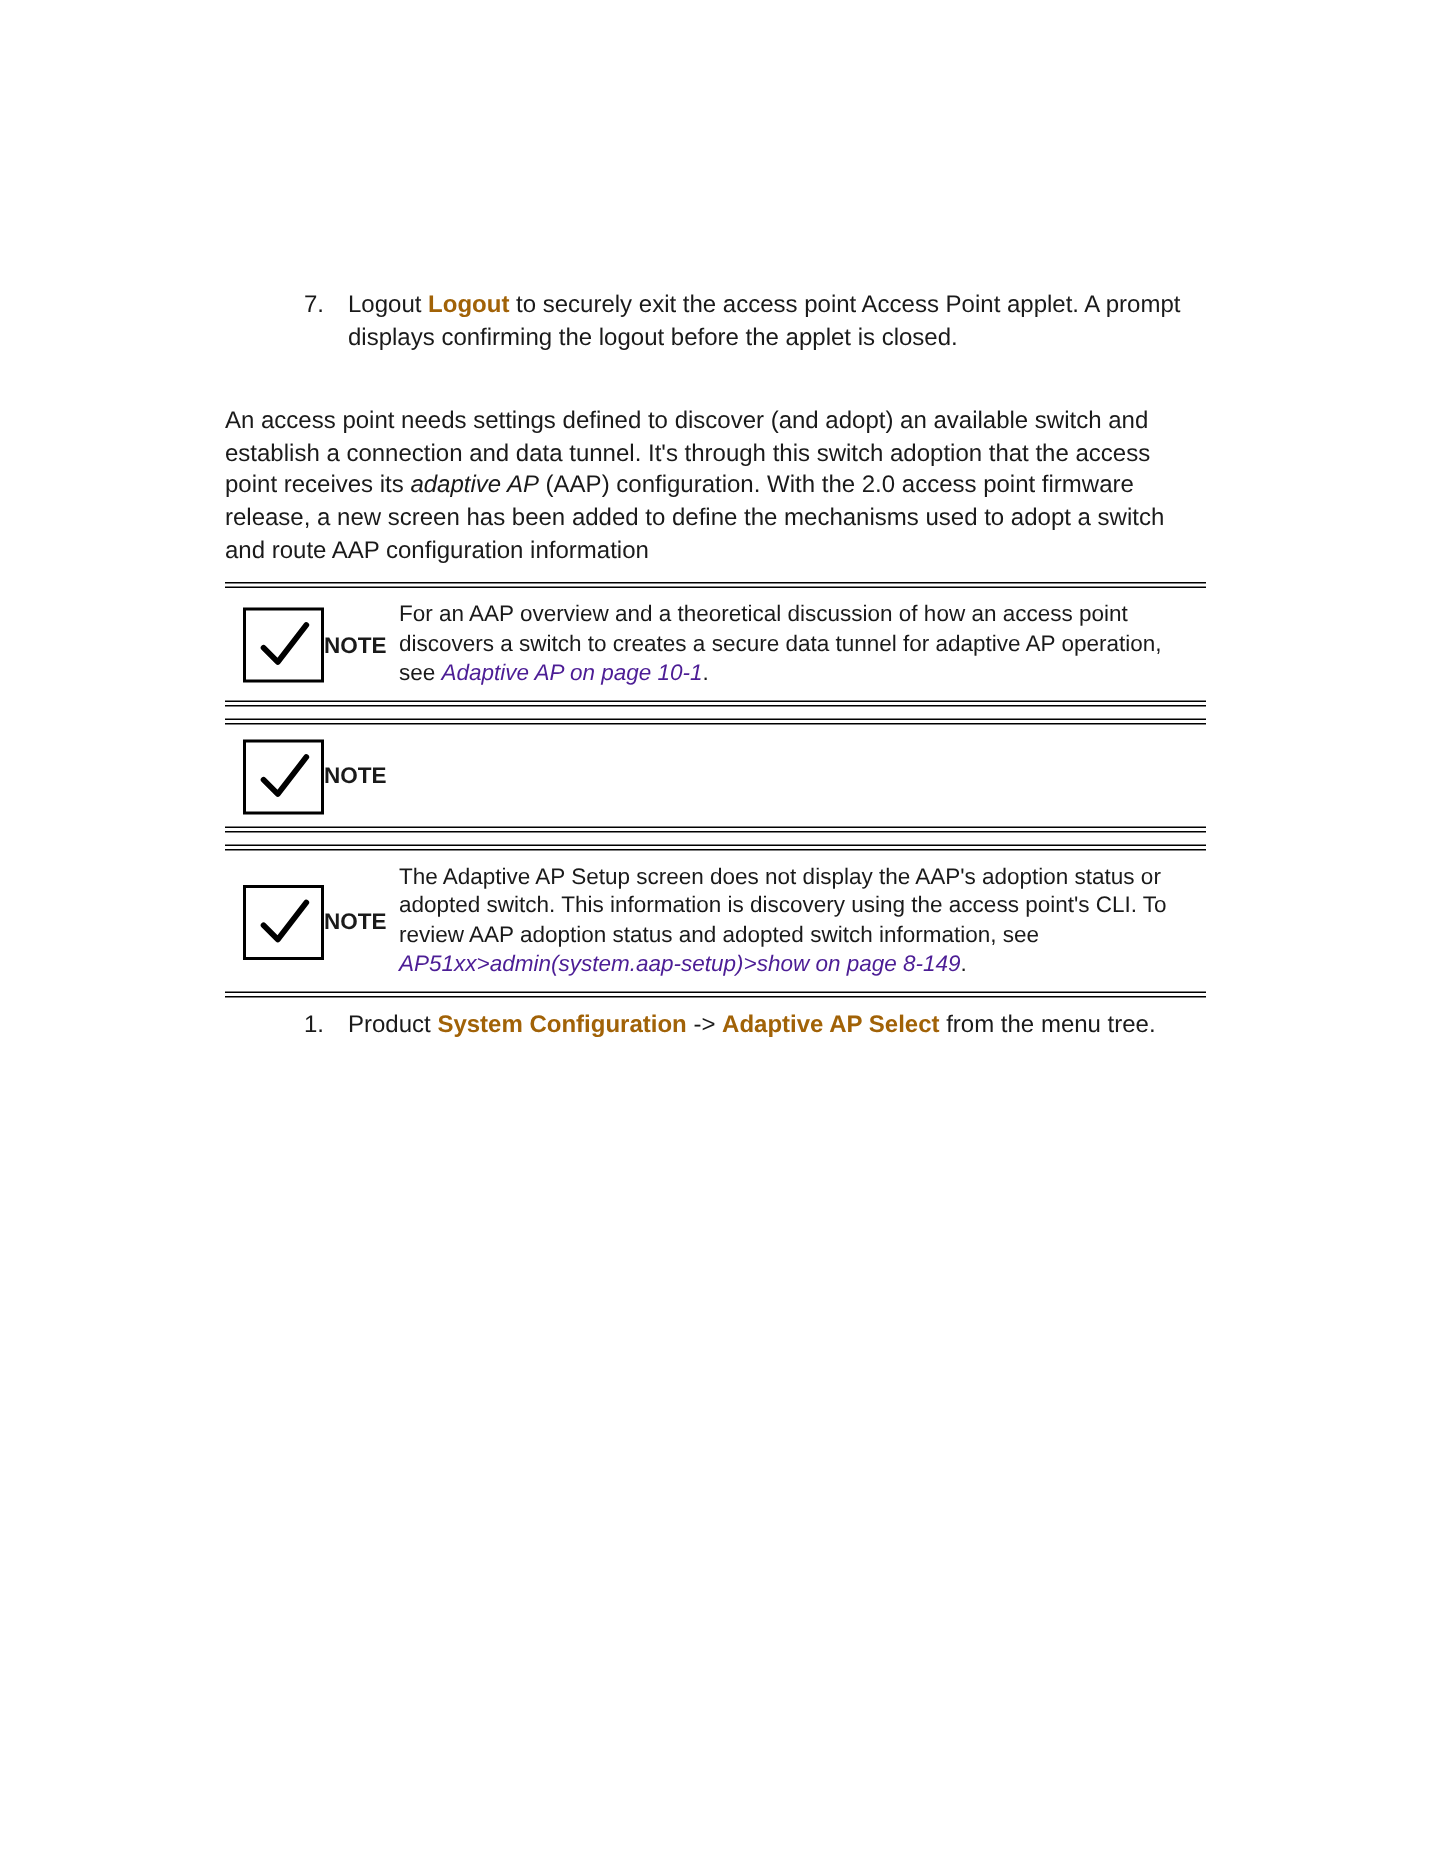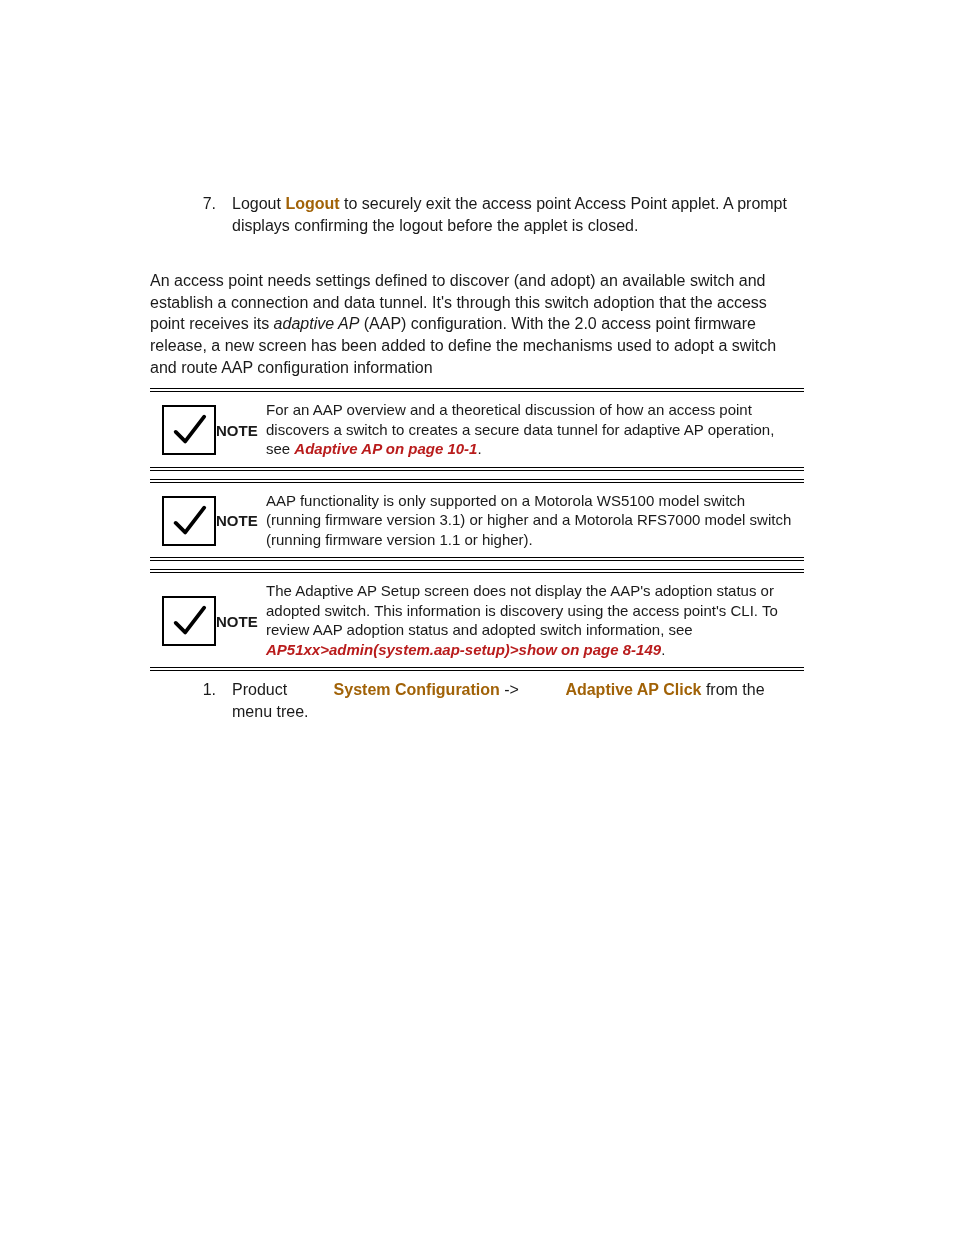--- a/index.html
+++ b/index.html
@@ -84,29 +84,28 @@
     flex-shrink: 0;
     width: 50px;
     padding-top: 2px;
   }
   .note-text {
     font-size: 15px;
     line-height: 1.3;
     flex: 1;
   }
   .doc-link {
-    color: #b91c1c;
+    color: #4c1d95;
     font-style: italic;
-    font-weight: bold;
   }
   .post-note-para {
     margin-top: 22px;
     font-size: 16px;
   }
-  .menu-path .strong-link { font-weight: bold; margin-left: 42px; }
+  .menu-path .strong-link { font-weight: bold; }
 
   
   .note-block {
     border-top-style: double;
     border-bottom-style: double;
     border-top-width: 4px;
     border-bottom-width: 4px;
   }
 </style>
 </head>
@@ -141,40 +140,37 @@
     </div>
   </div>
 
   <div class="note-block">
     <div class="note-icon-box">
       <svg viewBox="0 0 40 40">
           <path d="M6 22 L16 32 L36 6" stroke="#000" stroke-width="4" fill="none" stroke-linecap="round" stroke-linejoin="round"></path>
         </svg>
     </div>
     <div class="note-label">NOTE</div>
-    <div class="note-text">
-      <span>AAP functionality is only supported on a Motorola WS5100 model switch (running firmware version 3.1) or higher and a Motorola RFS7000 model switch (running firmware version 1.1 or higher).</span>
-    </div>
   </div>
 
   <div class="note-block">
     <div class="note-icon-box">
       <svg viewBox="0 0 40 40">
           <path d="M6 22 L16 32 L36 6" stroke="#000" stroke-width="4" fill="none" stroke-linecap="round" stroke-linejoin="round"></path>
         </svg>
     </div>
     <div class="note-label">NOTE</div>
     <div class="note-text">
       <span>The Adaptive AP Setup screen does not display the AAP's adoption status or adopted switch. This information is discovery using the access point's CLI. To review AAP adoption status and adopted switch information, see </span><span class="doc-link">AP51xx&gt;admin(system.aap-setup)&gt;show on page 8-149</span><span>.</span>
     </div>
   </div>
 
 
   <div class="step-list menu-path">
     <div class="step-item">
       <div class="step-num">1.</div>
       <div class="step-body">
-        <span>Product </span><span class="strong-link">System Configuration</span><span> -&gt; </span><span class="strong-link">Adaptive AP Click</span><span> from the menu tree.</span>
+        <span>Product </span><span class="strong-link">System Configuration</span><span> -&gt; </span><span class="strong-link">Adaptive AP Select</span><span> from the menu tree.</span>
       </div>
     </div>
   </div>
 
 </div>
 
 </body></html>

